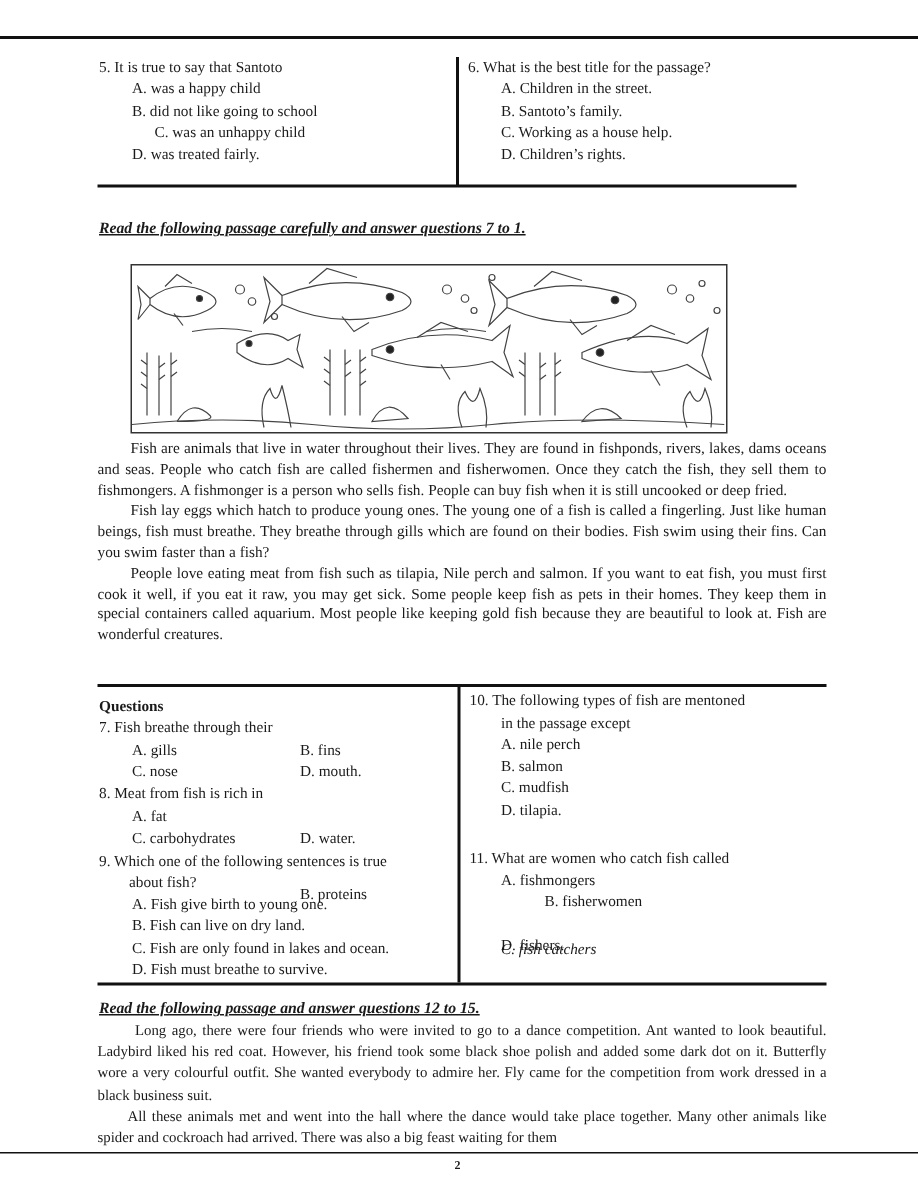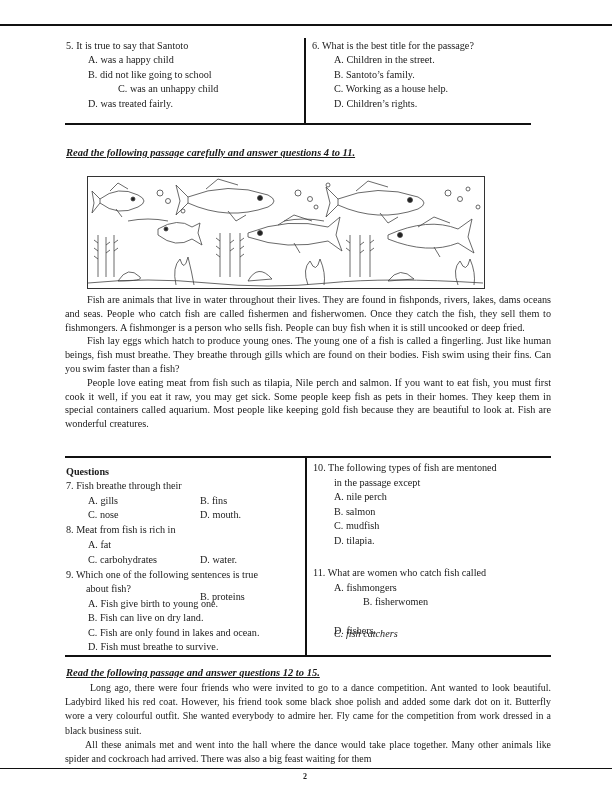--- a/index.html
+++ b/index.html
@@ -21,33 +21,33 @@
 
 <div class="hline" style="left:0;top:24px;width:612px;height:1.5px;"></div>
 
 <div class="vline" style="left:304px;top:38px;height:86px;"></div>
 <div class="hline" style="left:65px;top:123px;width:466px;"></div>
 
 <div>
   <div class="line" style="left:66px;top:40px;">5. It is true to say that Santoto</div>
   <div class="opt" style="left:88px;top:54px;">A. was a happy child</div>
   <div class="opt" style="left:88px;top:69px;">B. did not like going to school</div>
-  <div class="opt" style="left:95px;top:83px;padding-left:23px;">C. was an unhappy child</div>
+  <div class="opt" style="left:80px;top:83px;padding-left:23px;">C. was an unhappy child</div>
   <div class="opt" style="left:88px;top:98px;">D. was treated fairly.</div>
 </div>
 
 <div>
   <div class="line" style="left:312px;top:40px;">6. What is the best title for the passage?</div>
   <div class="opt" style="left:334px;top:54px;">A. Children in the street.</div>
   <div class="opt" style="left:334px;top:69px;">B. Santoto’s family.</div>
   <div class="opt" style="left:334px;top:83px;text-align:right;">C. Working as a house help.</div>
   <div class="opt" style="left:334px;top:98px;">D. Children’s rights.</div>
 </div>
 
-<div class="line heading" style="left:66px;top:147px;">Read the following passage carefully and answer questions 4 to 11.</div>
+<div class="line heading" style="left:66px;top:147px;">Read the following passage carefully and answer questions 7 to 1.</div>
 
 <div class="fig">
   <svg width="395" height="110" viewBox="0 0 395 110">
     <g fill="none" stroke="#444" stroke-width="0.8">
 
       <g>
         <path d="M12 22 Q30 8 50 18 Q62 24 50 30 Q30 40 12 26 Z"></path>
           <path d="M12 22 L4 14 L6 26 L4 36 L12 26"></path>
           <circle cx="45" cy="22" r="2" fill="#222"></circle>
         <path d="M22 14 L30 6 L40 12"></path>

